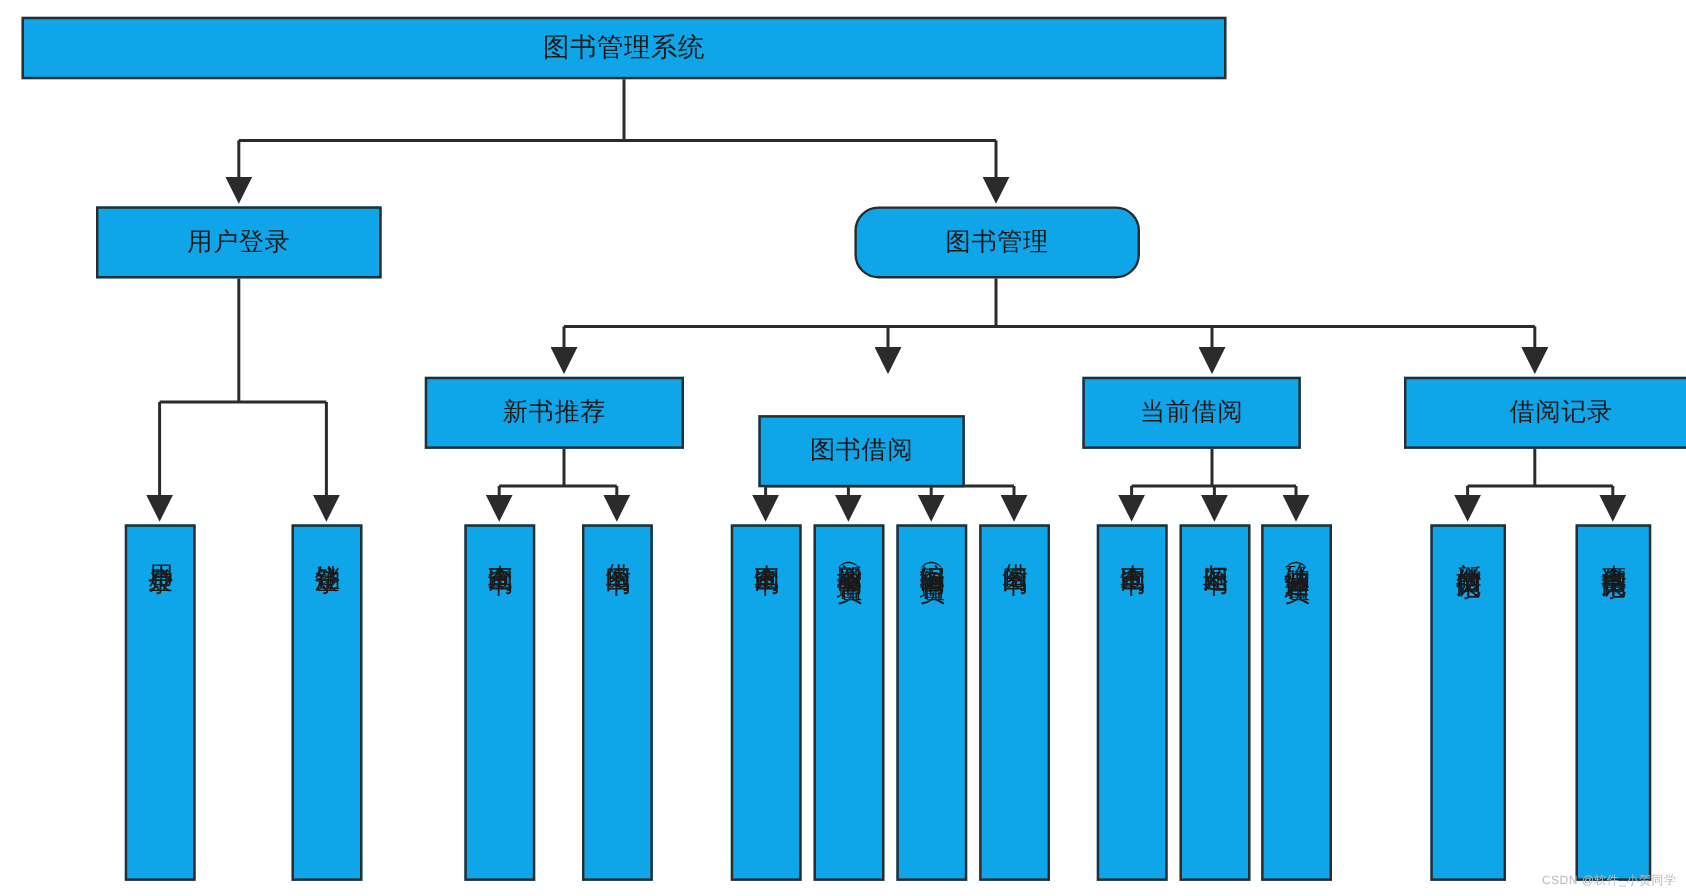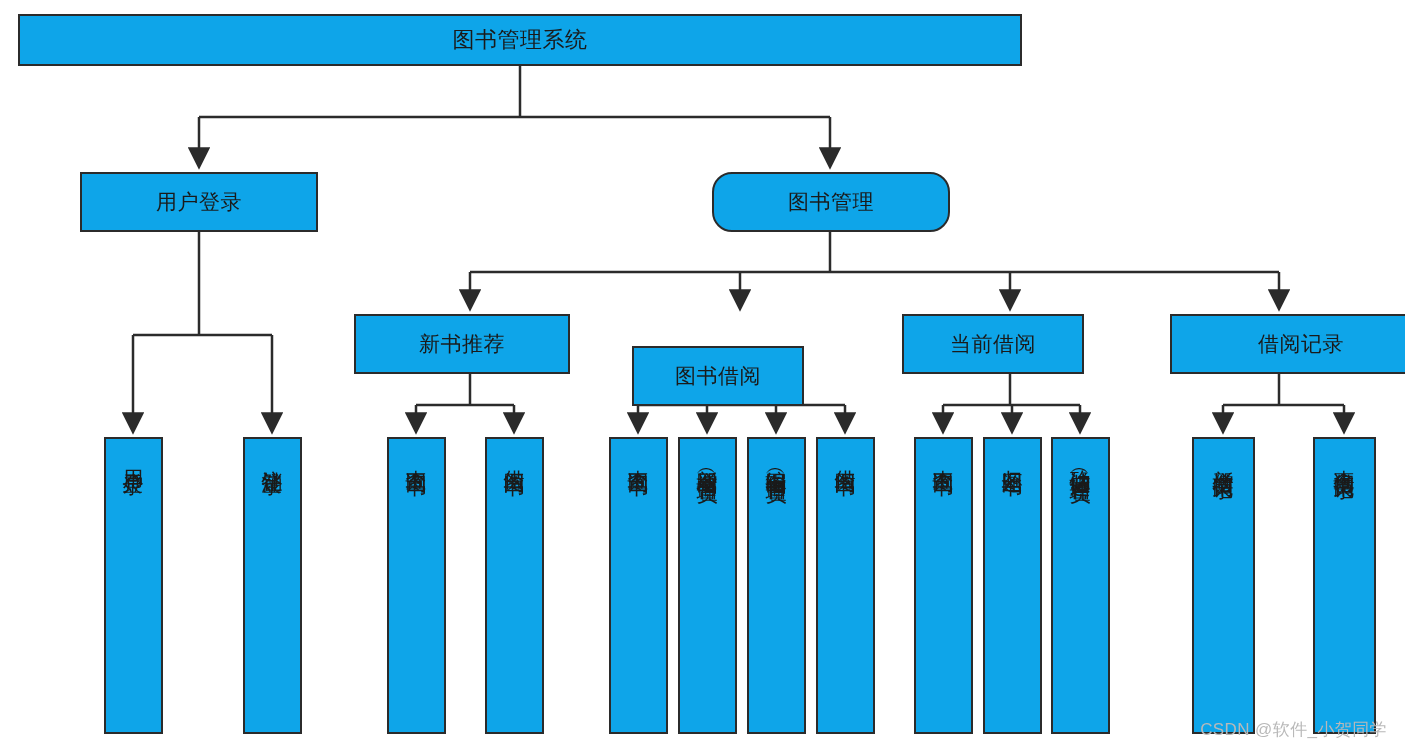--- a/index.html
+++ b/index.html
@@ -52,23 +52,23 @@
   .node.vert .label {
     writing-mode: vertical-rl;
     text-orientation: upright;
     font-size: 21px;
     letter-spacing: 2px;
     line-height: 1;
   }
   #root.node .label { font-size: 22px; }
   .watermark {
     position: absolute;
-    right: 18px;
+    right: 8px;
     bottom: 6px;
-    font-size: 17px;
+    font-size: 10px;
     color: #b9b9b9;
     z-index: 5;
     white-space: nowrap;
     letter-spacing: 0.4px;
     margin-left: 32px;
   }
 </style>
 </head>
 <body>
 

